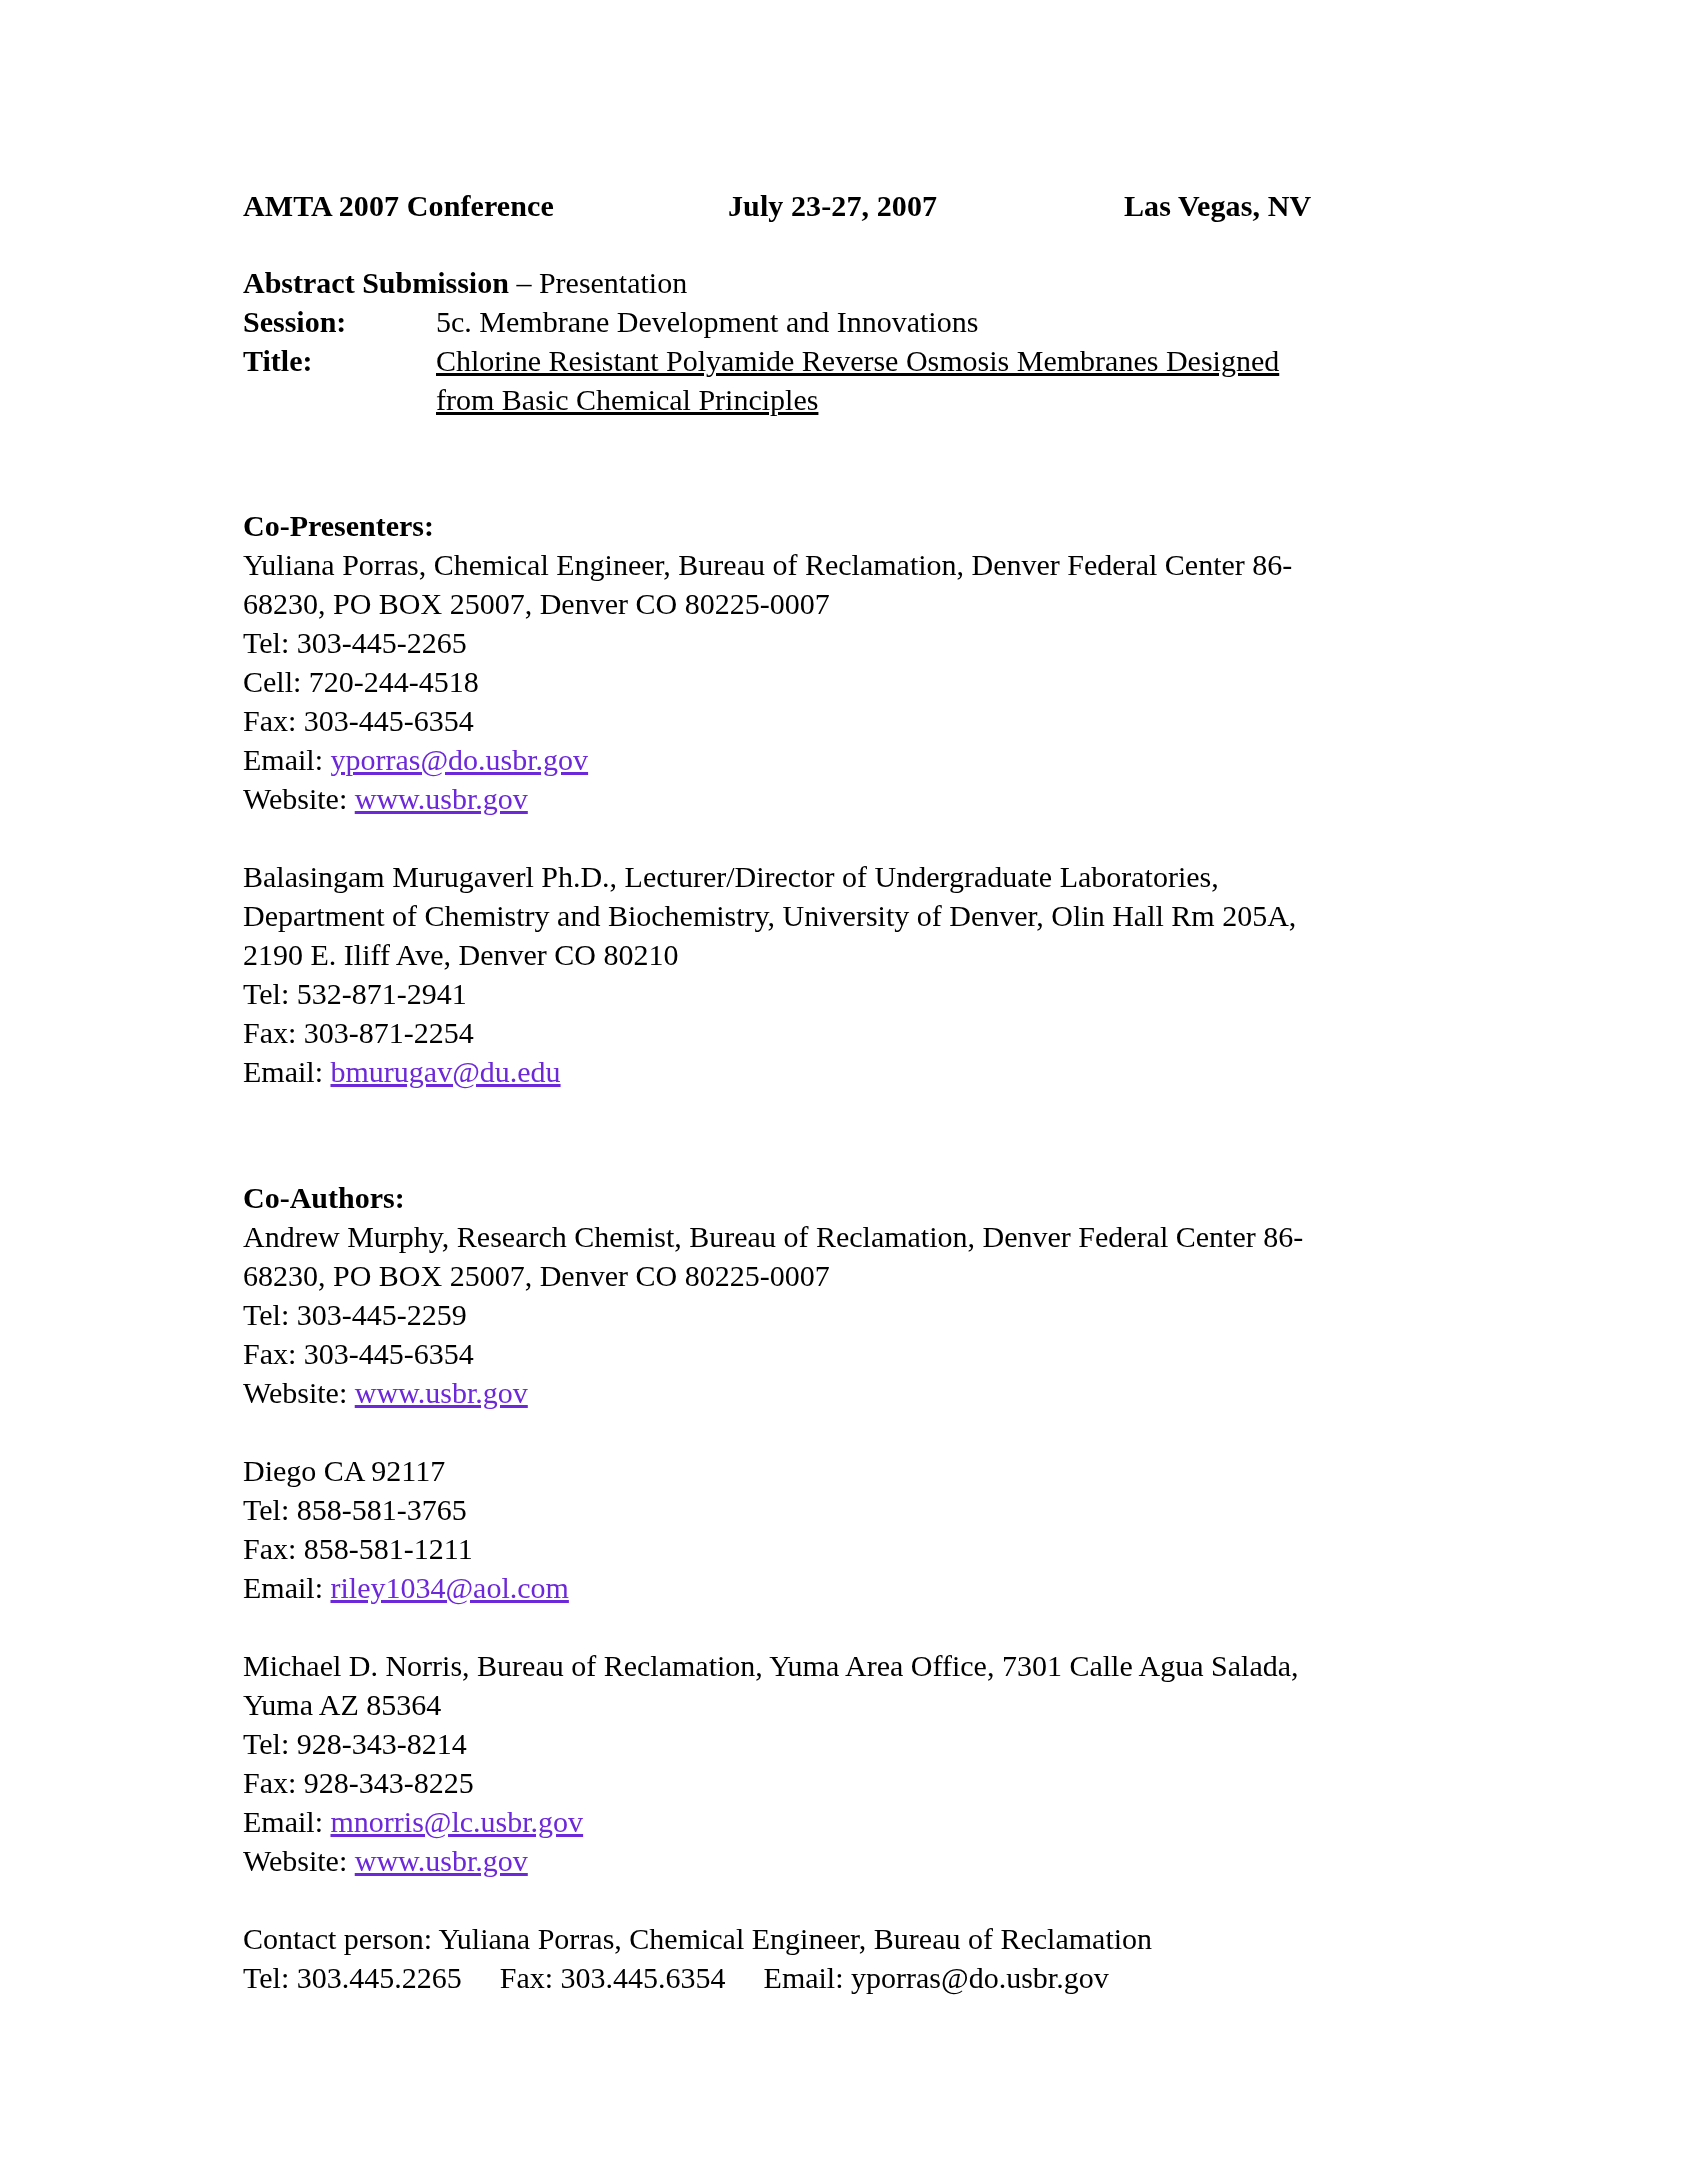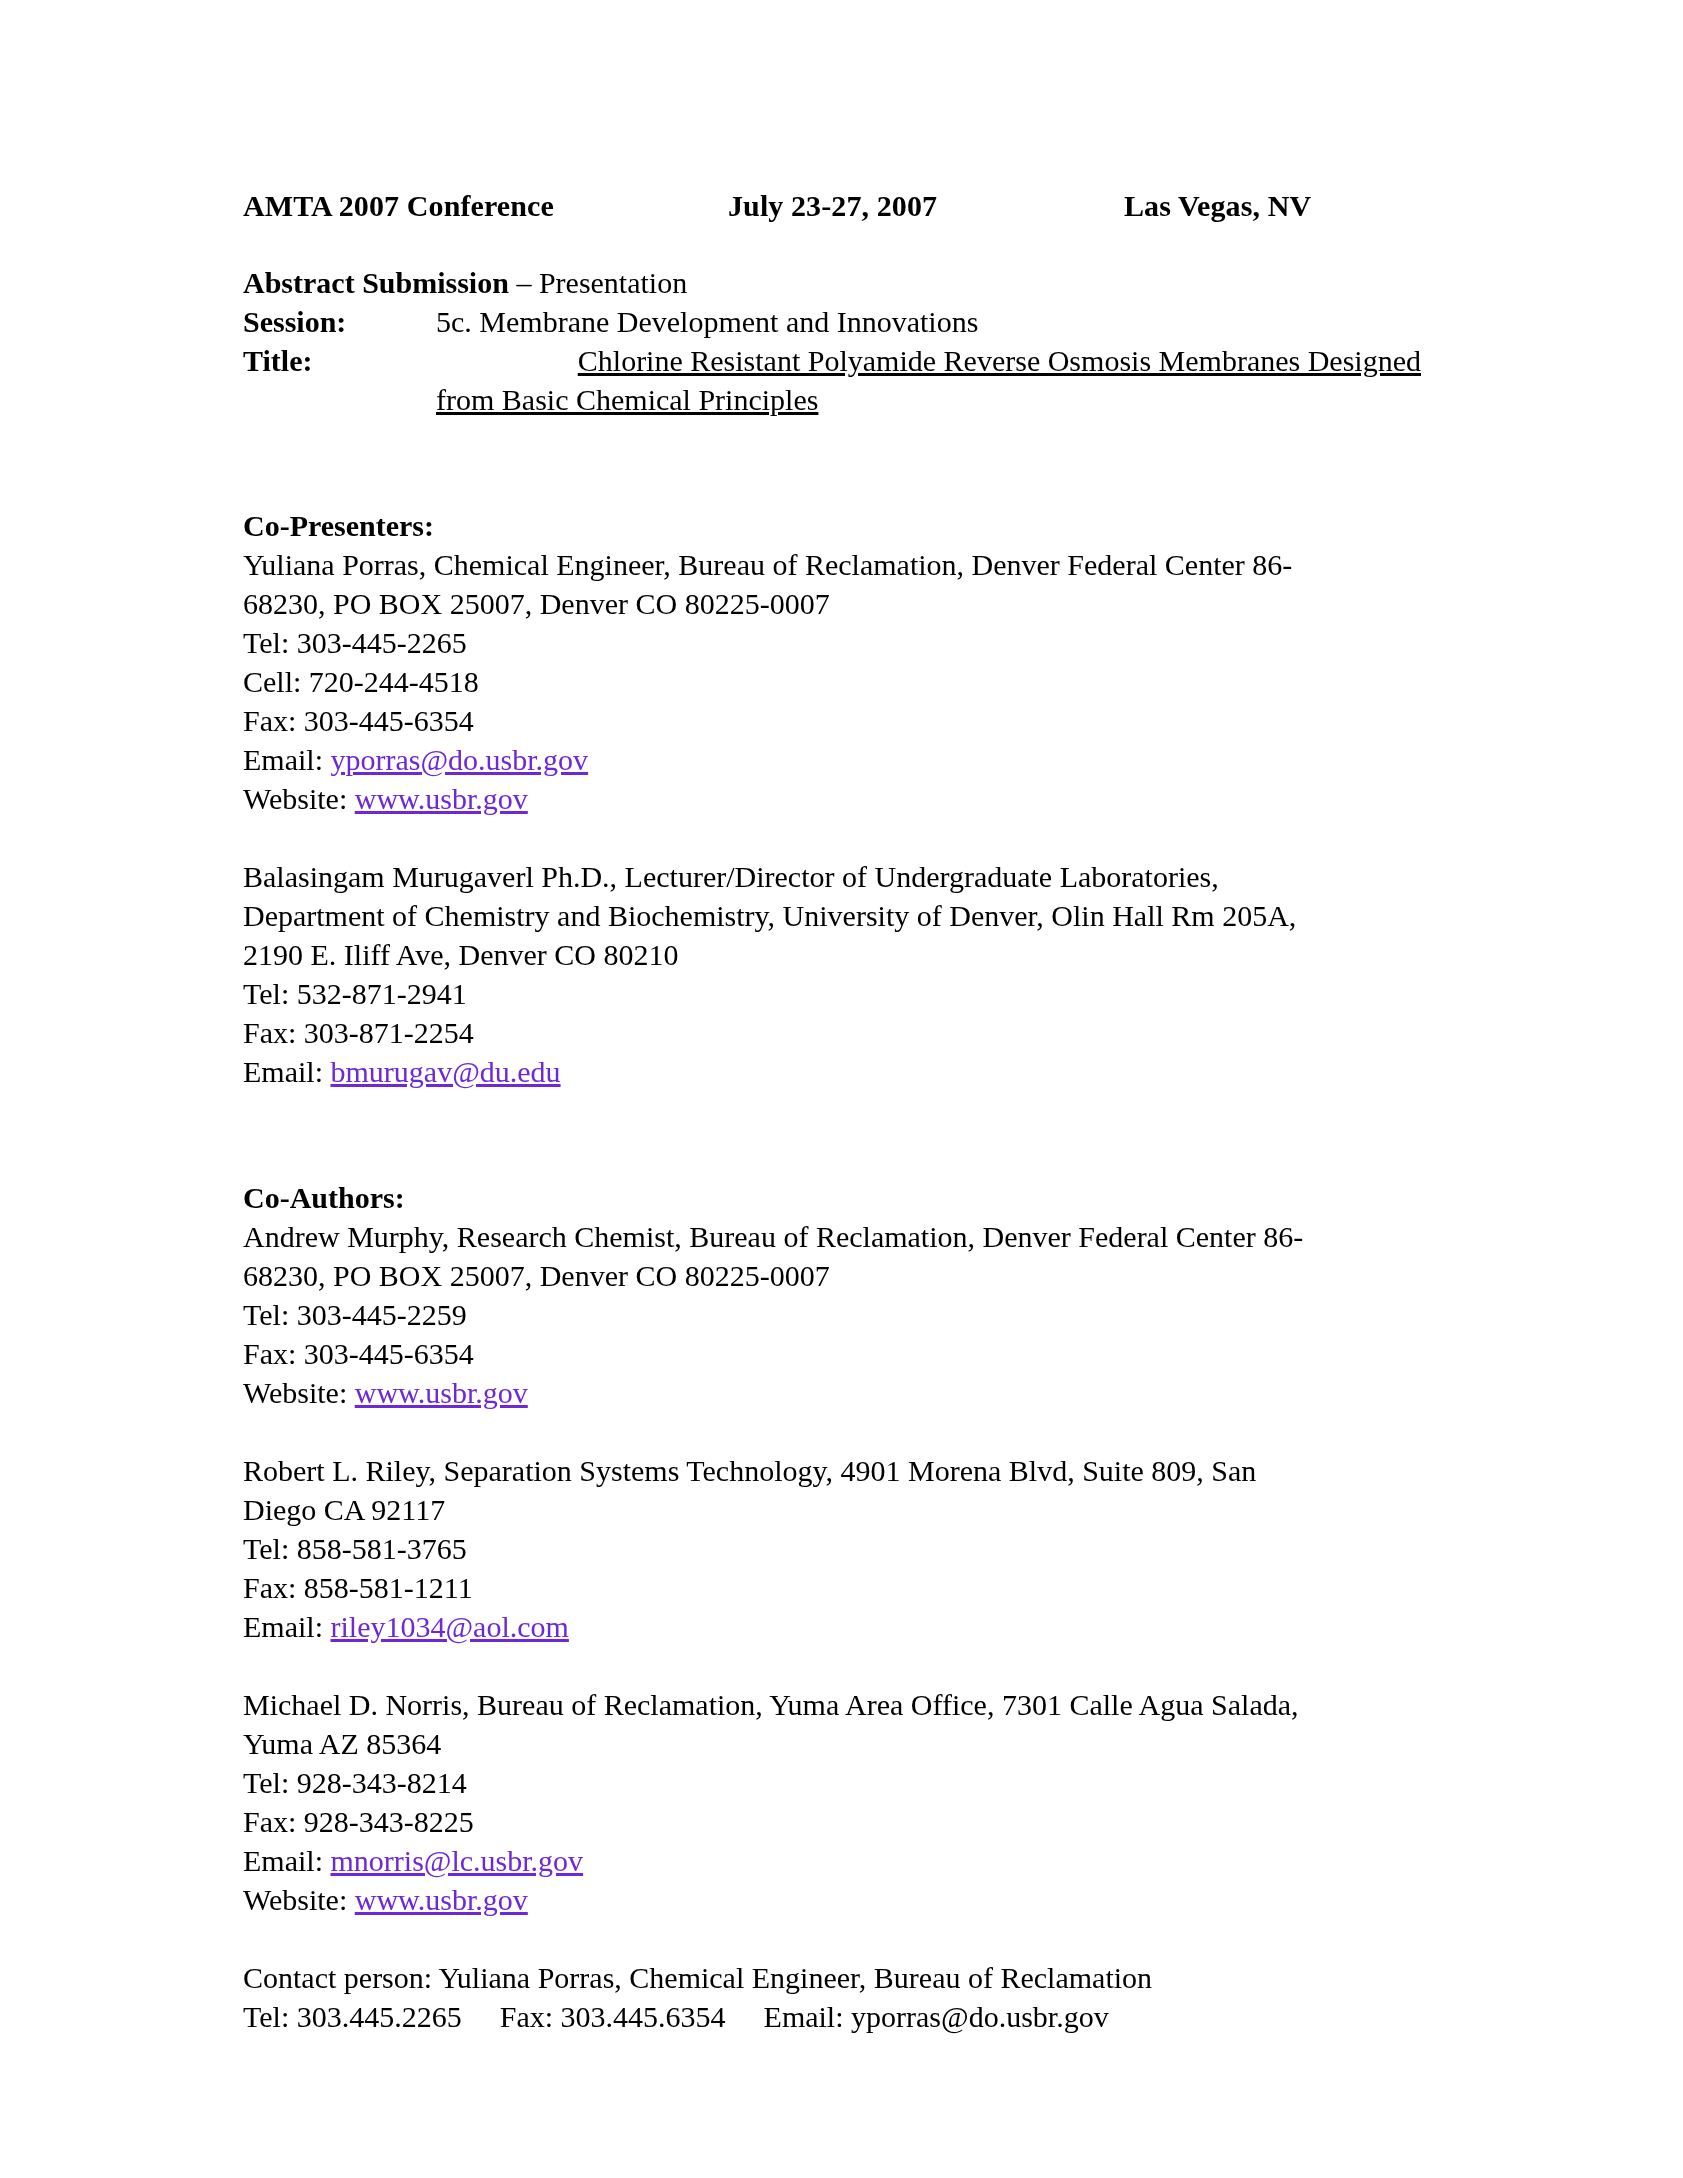--- a/index.html
+++ b/index.html
@@ -52,21 +52,20 @@
     flex: 0 0 193px;
   }
   .kv .v {
     flex: 1 1 auto;
   }
   .spacer-lg { height: 39px; }
   .spacer-sm { height: 39px; }
 
   .title-block .v {
     text-decoration: underline;
-    text-align: right;
   }
   .title-cont {
     margin-left: 193px;
     text-decoration: underline;
     display: inline-block;
   }
   a.link {
     color: #6d28d9;
     text-decoration: underline;
   }
@@ -134,21 +133,20 @@
       <div class="line">Andrew Murphy, Research Chemist, Bureau of Reclamation, Denver Federal Center 86-</div>
       <div class="line">68230, PO BOX 25007, Denver CO 80225-0007</div>
       <div class="line">Tel: 303-445-2259</div>
       <div class="line">Fax: 303-445-6354</div>
       <div class="line"><span>Website: </span><a class="link" href="#">www.usbr.gov</a></div>
     </div>
 
     <div class="spacer-sm"></div>
 
     <div>
-      <div class="line">Robert L. Riley, Separation Systems Technology, 4901 Morena Blvd, Suite 809, San</div>
       <div class="line">Diego CA 92117</div>
       <div class="line">Tel: 858-581-3765</div>
       <div class="line">Fax: 858-581-1211</div>
       <div class="line"><span>Email: </span><a class="link" href="#">riley1034@aol.com</a></div>
     </div>
 
     <div class="spacer-sm"></div>
 
     <div>
       <div class="line">Michael D. Norris, Bureau of Reclamation, Yuma Area Office, 7301 Calle Agua Salada,</div>

